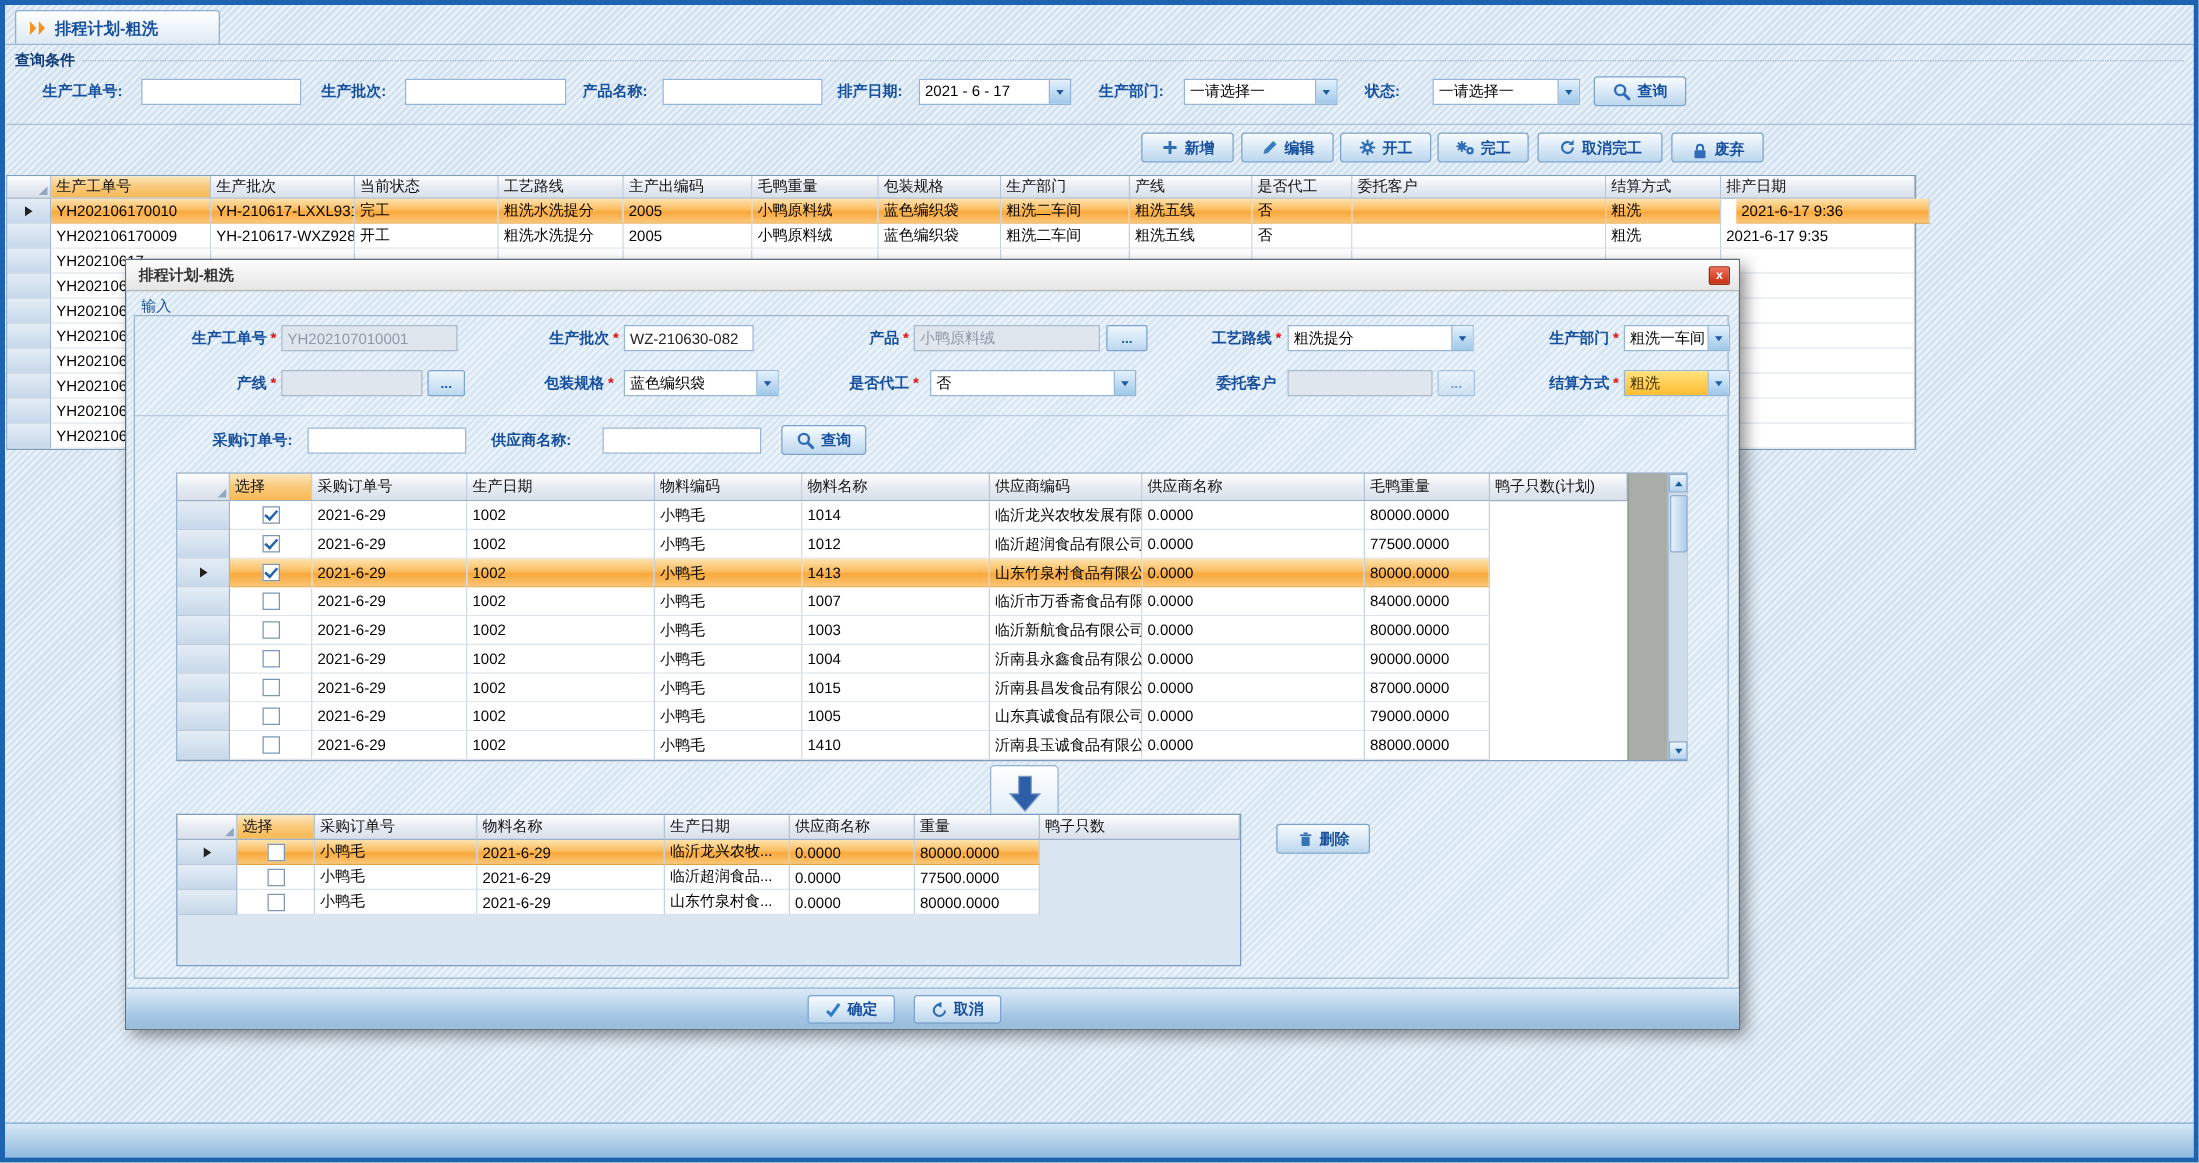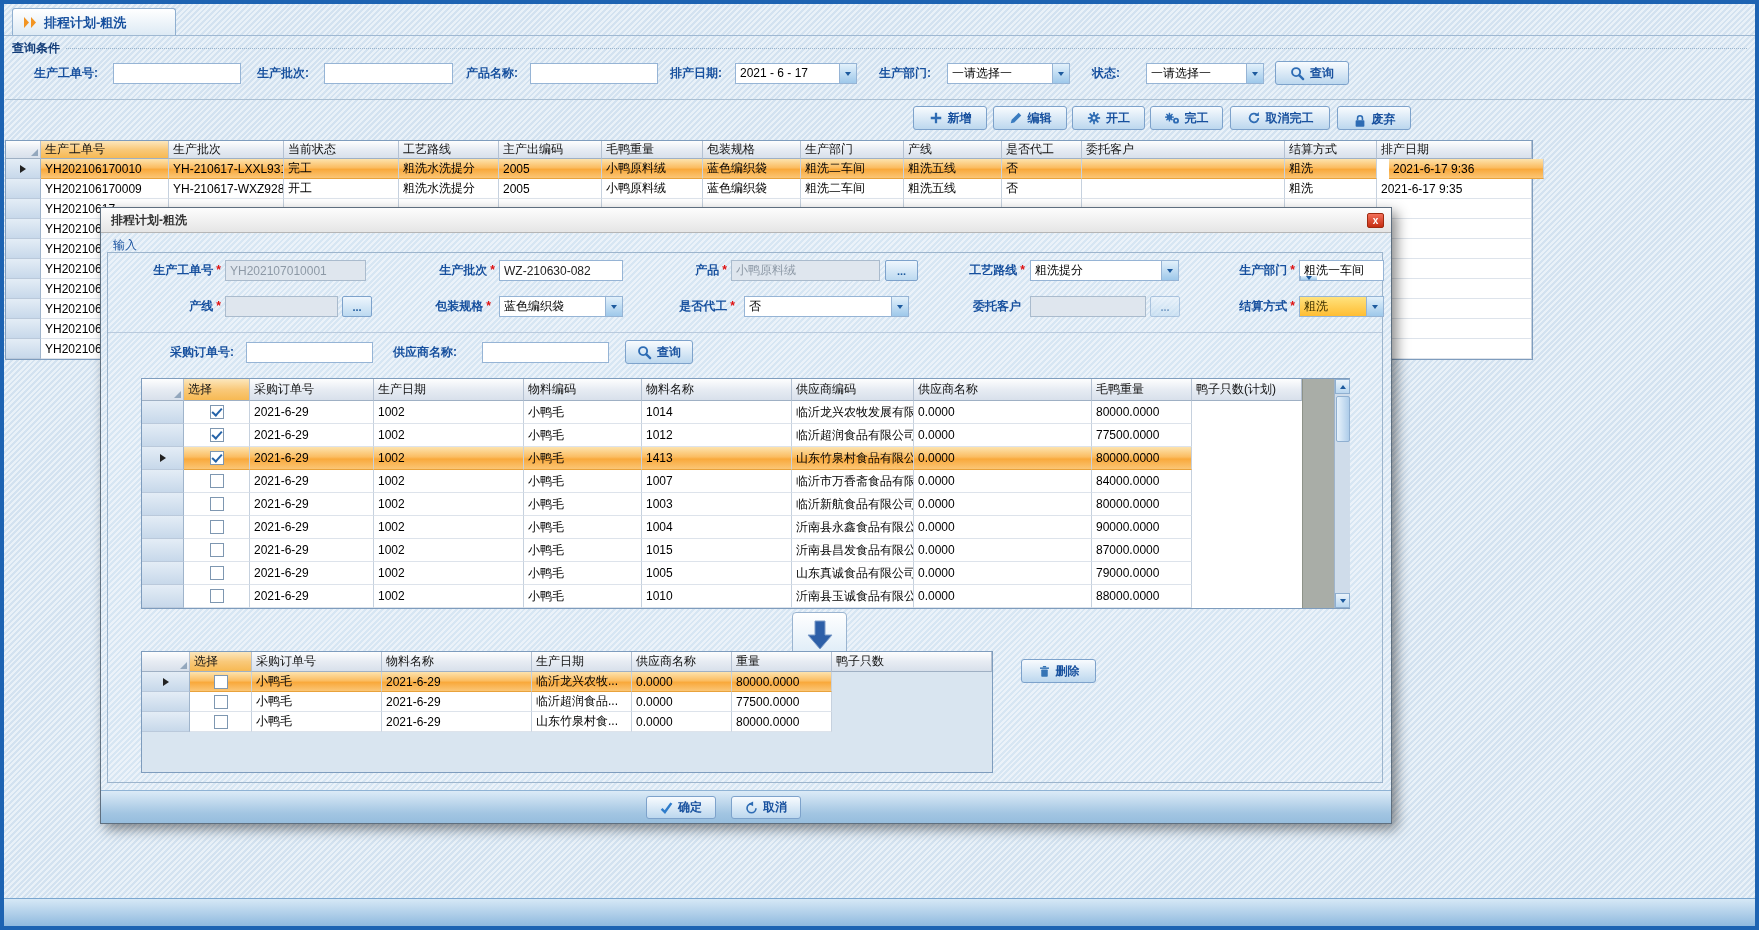--- a/index.html
+++ b/index.html
@@ -403,42 +403,42 @@
 
     <div class="fld-label" style="left:20px;top:52px;width:100px;">
       <span>生产工单号</span>
         <span class="req">*</span>
       </div>
     <input class="tinput dis" style="left: 124px; top: 52px; width: 141px;" value="YH202107010001">
     <div class="fld-label" style="left:294px;top:52px;width:100px;">
       <span>生产批次</span>
         <span class="req">*</span>
       </div>
-    <input class="tinput" style="left: 398px; top: 52px; width: 124px;" value="WZ-210630-082">
+    <input class="tinput" style="left: 398px; top: 52px; width: 104px;" value="WZ-210630-082">
     <div class="fld-label" style="left:526px;top:52px;width:100px;">
       <span>产品</span>
         <span class="req">*</span>
       </div>
     <input class="tinput dis" style="left: 630px; top: 52px; width: 149px;" value="小鸭原料绒">
     <div class="dots" style="left:784px;top:52px;width:33px;">...</div>
     <div class="fld-label" style="left:824px;top:52px;width:100px;">
       <span>工艺路线</span>
         <span class="req">*</span>
       </div>
     <div class="combo" style="left:929px;top:52px;width:149px;">
       <span class="combo-text">粗洗提分</span>
       <span class="combo-btn">
           <i class="tri-down"></i>
         </span>
       </div>
     <div class="fld-label" style="left:1094px;top:52px;width:100px;">
       <span>生产部门</span>
         <span class="req">*</span>
       </div>
-    <div class="combo" style="left:1198px;top:52px;width:85px;flex-direction:column;">
+    <div class="combo" style="left:1198px;top:52px;width:85px;">
       <span class="combo-text">粗洗一车间</span>
       <span class="combo-btn">
           <i class="tri-down"></i>
         </span>
       </div>
 
     <div class="fld-label" style="left:20px;top:88px;width:100px;">
       <span>产线</span>
         <span class="req">*</span>
       </div>
@@ -614,21 +614,21 @@
           <div class="g-cell" style="width: 100px; height: 23px;">79000.0000</div>
         </div>
         <div class="g-row">
           <div class="g-ind" style="width: 42px; height: 23px;"></div>
           <div class="g-cell cellc" style="width: 66px; height: 23px;">
             <div class="cb"></div>
           </div>
           <div class="g-cell" style="width: 124px; height: 23px;">2021-6-29</div>
           <div class="g-cell" style="width: 150px; height: 23px;">1002</div>
           <div class="g-cell" style="width: 118px; height: 23px;">小鸭毛</div>
-          <div class="g-cell" style="width: 150px; height: 23px;">1010</div>
+          <div class="g-cell" style="width: 150px; height: 23px;">1410</div>
           <div class="g-cell" style="width: 122px; height: 23px;">沂南县玉诚食品有限公司</div>
           <div class="g-cell" style="width: 178px; height: 23px;">0.0000</div>
           <div class="g-cell" style="width: 100px; height: 23px;">88000.0000</div>
         </div>
         <div class="g-filler" style="left: 1160px; width: 32px;"></div>
         <div class="sbar" style="left: 1192px;">
           <div class="sb-btn" style="top: 0px;">
             <div class="tri-up-s"></div>
           </div>
           <div class="sb-thumb"></div>

